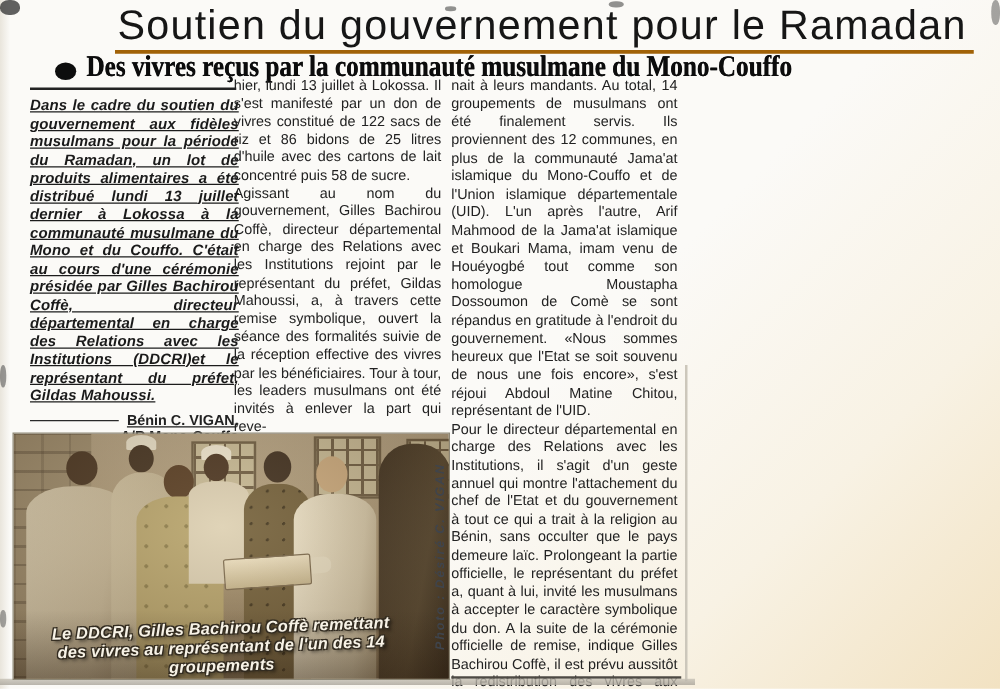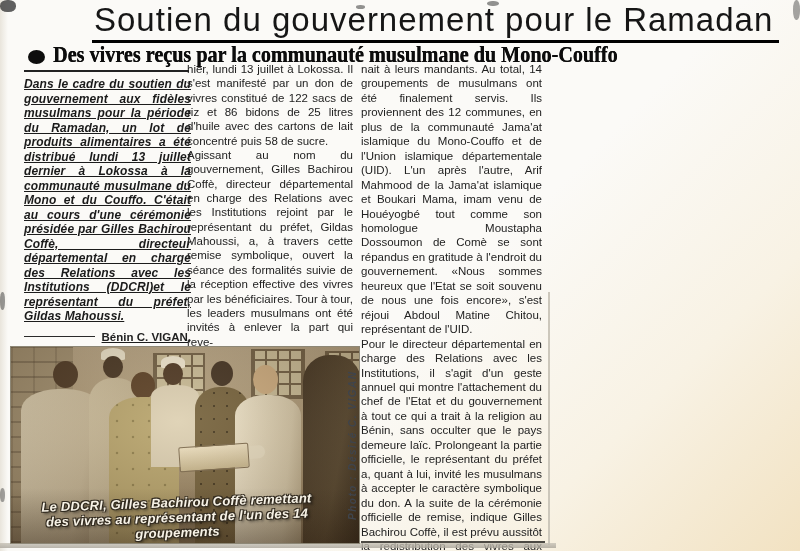--- a/index.html
+++ b/index.html
@@ -10,23 +10,23 @@
       linear-gradient(90deg, #e9e5dc 0px, rgba(250,249,246,0) 8px),
       linear-gradient(135deg, #fbfaf7 55%, #f8f2e4 78%, #f2e2c2 100%);
     color:#1c1c1c;
   }
   .abs{position:absolute;}
 
   
   .headline{
     left:92px; top:1px;
     font-size:33px; font-weight:400; letter-spacing:1px; color:#161616;
-    border-bottom:3px solid #000000; padding:0 6px 1px 2px; white-space:nowrap;
+    border-bottom:3px solid #a16207; padding:0 6px 1px 2px; white-space:nowrap;
   }
-  .subtitle-row{ left:28px; top:41px; display:flex; align-items:center; }
+  .subtitle-row{ left:44px; top:41px; display:flex; align-items:center; }
   .bullet{
     width:17px;height:14px;background:#0d0d0d;border-radius:50%;
     margin-right:8px; margin-top:4px; flex:0 0 auto;
   }
   .subtitle{
     font-family:"Liberation Serif",serif; font-weight:bold; font-size:24px;
     color:#0c0c0c; transform:scaleX(.84); transform-origin:left center;
     white-space:nowrap; letter-spacing:0; text-shadow:0.4px 0 #0c0c0c;
   }
 

